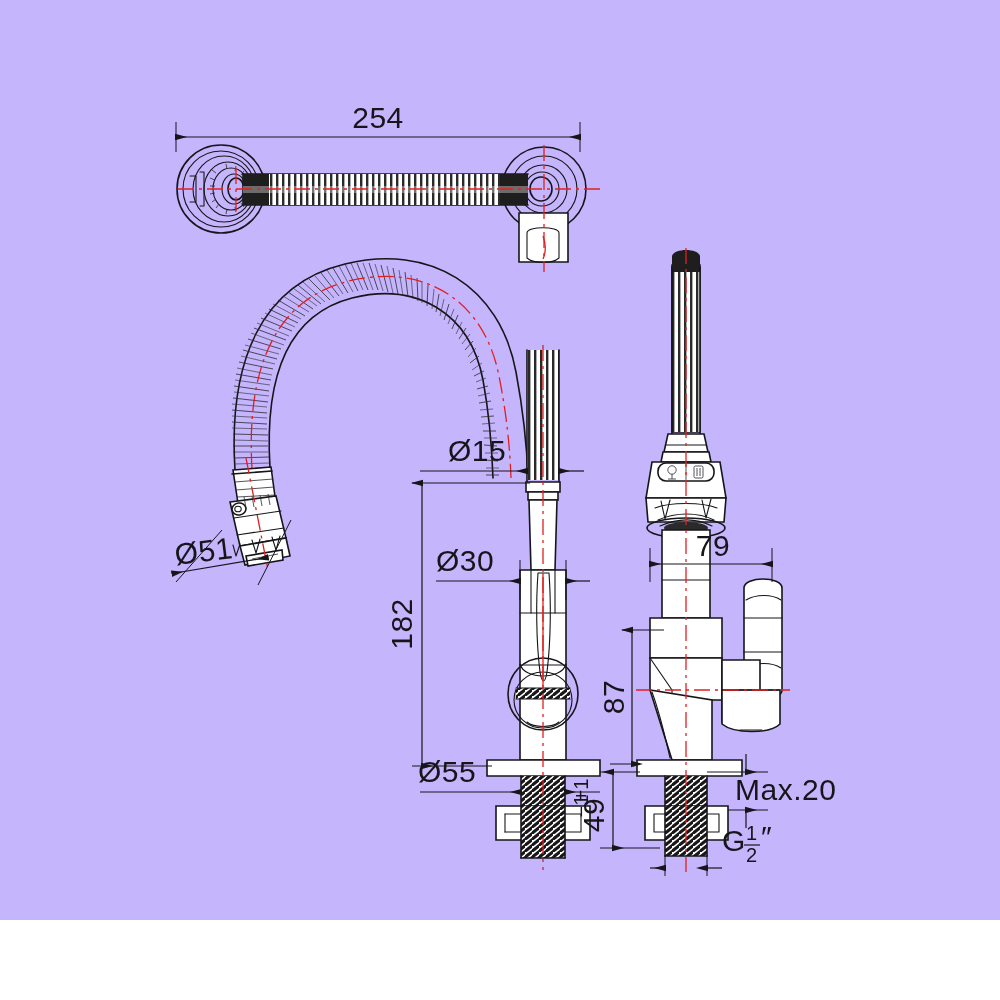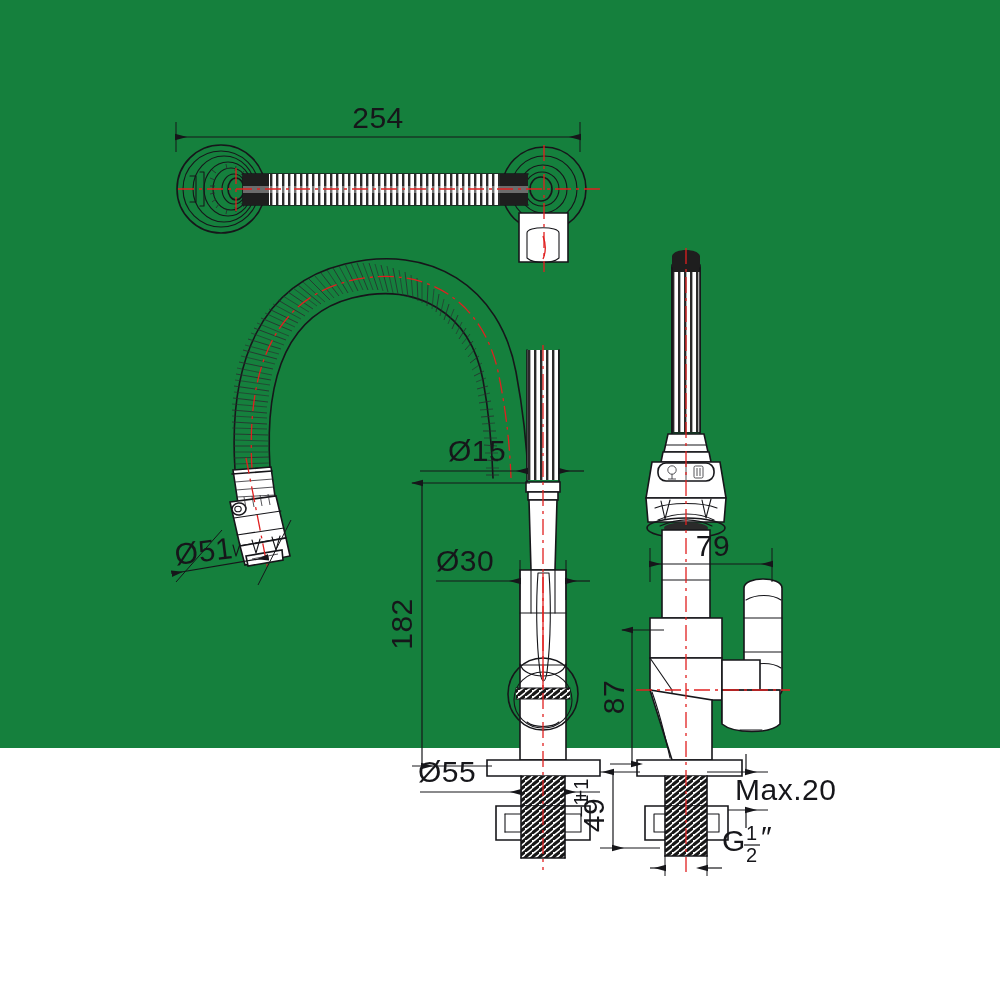--- a/index.html
+++ b/index.html
@@ -9,22 +9,22 @@
   }
   body {
     width: 1000px;
     height: 1000px;
     font-family: "Liberation Sans", sans-serif;
     overflow: hidden;
   }
   #drawing-root {
     position: relative;
     width: 1000px;
-    height: 748px;
-    background: #15803d;
+    height: 920px;
+    background: #c4b5fd;
   }
   svg#tech-drawing {
     display: block;
     width: 1000px;
     height: 1000px;
   }
   .dim-text {
     font-family: "Liberation Sans", sans-serif;
     font-size: 30px;
     fill: #16161a;

